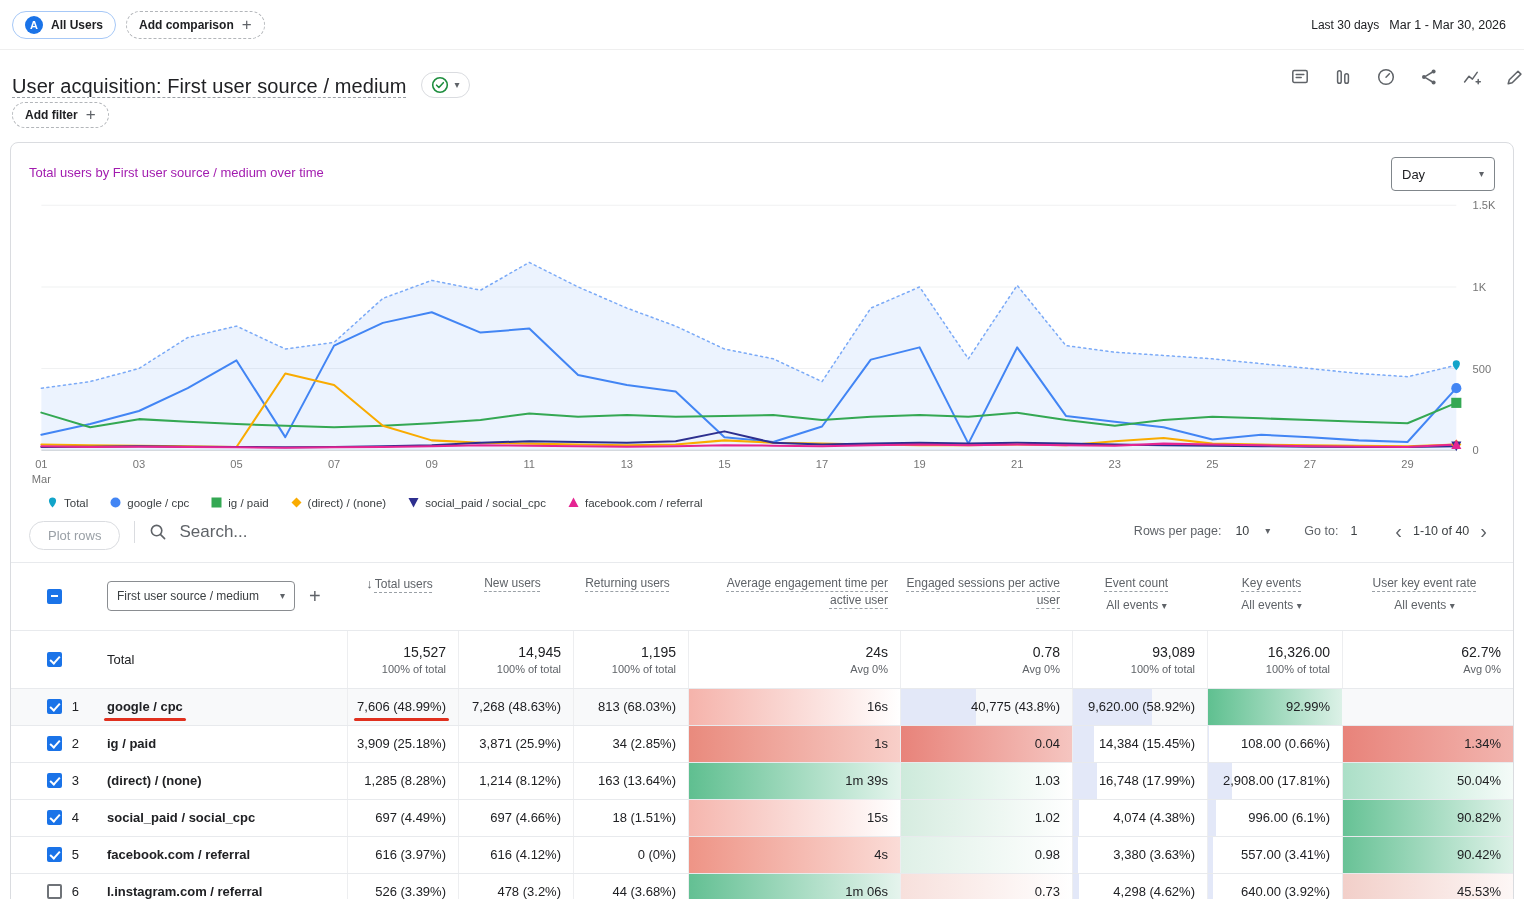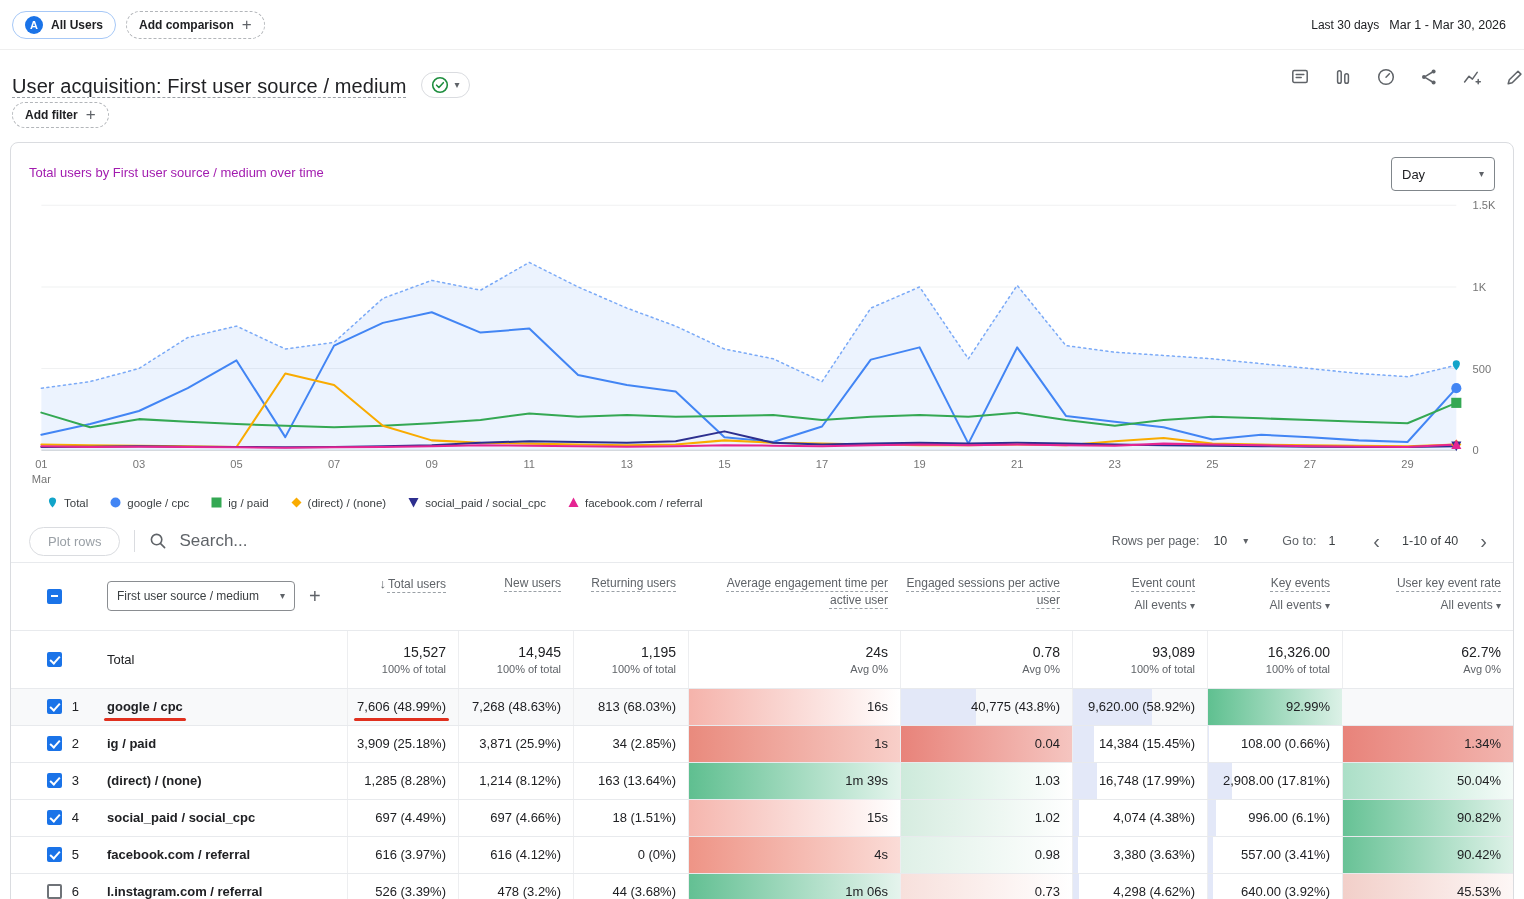--- a/index.html
+++ b/index.html
@@ -43,41 +43,41 @@
   .card{margin:14px 10px 0;border:1px solid #dadce0;border-radius:8px;overflow:hidden;background:#fff}
   .chart-head{position:relative;height:40px;padding:14px 18px 0}
   .chart-title{font-size:13px;color:#a21caf;padding-top:8px}
   .day-select{position:absolute;right:18px;top:14px;width:104px;height:34px;border:1px solid #80868b;border-radius:4px;display:flex;align-items:center;justify-content:space-between;padding:0 10px;font-size:13px;cursor:pointer;background:#fff}
   #chart-svg{display:block;width:100%}
   .axis{fill:#757575;font-size:11px;font-family:"Liberation Sans","DejaVu Sans",sans-serif}
   .legend{display:flex;gap:22px;align-items:center;padding:2px 18px 12px 36px}
   .litem{display:flex;align-items:center;gap:6px;font-size:11.5px;color:#3c4043}
 
   
-  .toolbar{display:flex;align-items:center;height:42px;padding:0 18px;border-bottom:1px solid #e8eaed}
+  .toolbar{display:flex;align-items:flex-start;height:42px;padding:0 18px;border-bottom:1px solid #e8eaed}
   .pillbtn{border:1px solid #dadce0;border-radius:16px;background:#fff;color:#9aa0a6;font-size:13px;padding:6px 18px;font-family:inherit;cursor:default}
   .vdiv{width:1px;height:22px;background:#dadce0;margin:0 14px}
   .search{display:flex;align-items:center;gap:10px;flex:1}
   .search svg{stroke:#5f6368;fill:none;stroke-width:1.6;stroke-linecap:round}
   .search input{border:none;outline:none;font-size:17px;color:#202124;width:340px;font-family:inherit}
   .search input::placeholder{color:#5f6368}
   .pager{display:flex;align-items:center;font-size:12.5px;color:#3c4043}
   .plabel{color:#5f6368}
   .psel{display:inline-flex;align-items:center;gap:16px;margin:0 28px 0 14px;cursor:pointer}
   .pval{margin:0 30px 0 12px;cursor:text}
   .chev{font-size:20px;color:#5f6368;padding:0 8px;cursor:pointer;line-height:1}
-  .prange{margin:0 14px}
+  .prange{margin:0 3px}
   .goto{margin-left:6px}
 
   
   .trow{display:grid;grid-template-columns:50px 30px 256px 111px 115px 115px 212px 172px 135px 135px minmax(0,1fr);align-items:center}
   .tc{display:flex;align-items:center;height:100%}
   .c-cb{padding-left:36px}
   .thead{min-height:68px;border-bottom:1px solid #e8eaed;align-items:stretch}
-  .mh{flex-direction:column;align-items:flex-end;justify-content:flex-start;padding:12px 12px 6px 6px;gap:6px;cursor:pointer}
+  .mh{flex-direction:column;justify-content:flex-start;padding:12px 12px 6px 6px;gap:6px;cursor:pointer}
   .mlab{font-size:12px;color:#5f6368;text-align:right;line-height:1.4}
   .sortarrow{color:#5f6368;font-size:13px;text-decoration:none;display:inline-block;margin-right:2px}
   .colfilter{font-size:12px;color:#5f6368;cursor:pointer;white-space:nowrap}
   .c-dim{padding-left:16px}
   .dimsel{display:inline-flex;align-items:center;justify-content:space-between;width:188px;height:30px;border:1px solid #8a8d91;border-radius:4px;padding:0 9px;font-size:12px;color:#3c4043;cursor:pointer;background:#fff}
   .dimtext{overflow:hidden;white-space:nowrap;text-overflow:ellipsis}
   .adddim{margin-left:14px;font-size:20px;font-weight:300;color:#5f6368;cursor:pointer}
   .totals{min-height:58px;border-bottom:1px solid #e8eaed}
   .tot-label{padding-left:16px;font-size:13px}
   .cellwrap{display:flex;flex-direction:column;align-items:flex-end}

